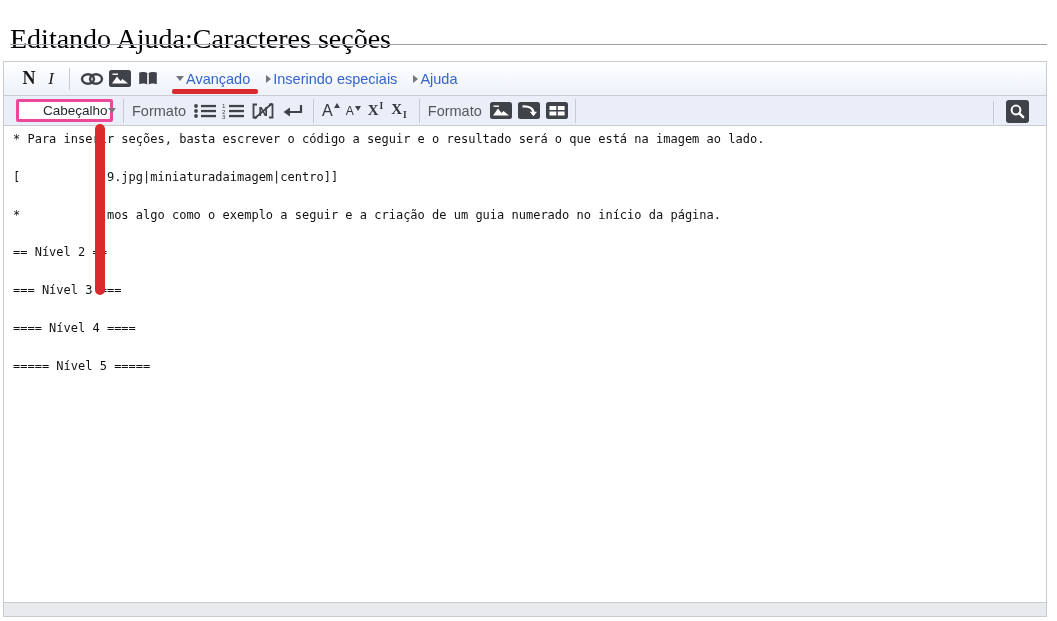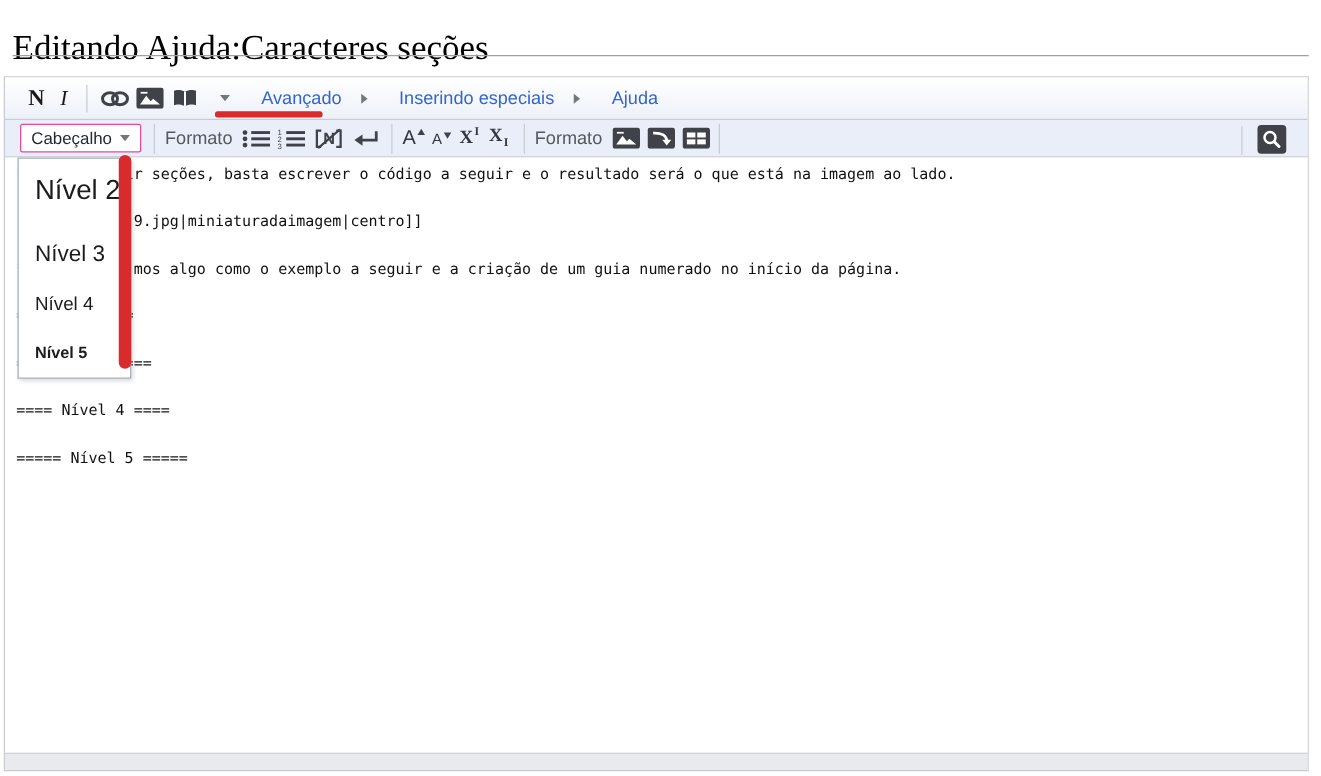--- a/index.html
+++ b/index.html
@@ -16,31 +16,31 @@
   
   #tb-row1{height:33px;border-bottom:1px solid #c8ccd1;display:flex;align-items:center;
     background:linear-gradient(#ffffff,#edf1f9);}
   .tb-btn{display:flex;align-items:center;justify-content:center;cursor:pointer;}
   #btn-bold{margin-left:13px;width:24px;font-family:"Liberation Serif",serif;font-weight:bold;
     font-size:18px;color:#1a1a1a;}
   #btn-italic{width:20px;font-family:"Liberation Serif",serif;font-style:italic;font-size:17px;color:#1a1a1a;}
   .vsep{width:1px;height:22px;background:#c8ccd1;margin:0 8px;}
   .icon24{width:22px;height:24px;margin:0 3px;display:flex;align-items:center;justify-content:center;}
   .sec-toggle{display:flex;align-items:center;cursor:pointer;}
-  .sec-label{color:#3366cc;font-size:14.5px;margin-left:25px;}
+  .sec-label{color:#3366cc;font-size:14.5px;margin-left:2px;}
   .tri-down{width:0;height:0;border-left:4.5px solid transparent;border-right:4.5px solid transparent;
     border-top:5.5px solid #72777d;}
   .tri-right{width:0;height:0;border-top:4.5px solid transparent;border-bottom:4.5px solid transparent;
     border-left:5.5px solid #72777d;}
 
   
   #tb-row2{height:29px;border-bottom:1px solid #c8ccd1;background:#e9eef8;display:flex;align-items:center;}
-  #heading-btn{margin-left:12px;width:97px;height:23px;background:#fff;border:1px solid #ec4899;
+  #heading-btn{margin-left:12px;width:97px;height:23px;background:#fff;border:3px solid #ec4899;
     border-radius:2px;display:flex;align-items:center;justify-content:space-between;
-    padding:0 8px;box-sizing:border-box;cursor:pointer;}
+    padding:0 24px;box-sizing:border-box;cursor:pointer;}
   #heading-btn span{font-size:13.5px;color:#24292e;}
   .grp-label{font-size:14.5px;color:#54595d;margin-left:8px;}
   .vsep2{width:1px;height:24px;background:#c8ccd1;margin-left:10px;}
   .a-wrap{position:relative;margin:0 3px;display:flex;align-items:flex-start;cursor:pointer;}
   .a-big{font-size:16px;color:#33373d;}
   .a-small{font-size:12px;color:#33373d;}
   .tri-up-sm{width:0;height:0;border-left:3.5px solid transparent;border-right:3.5px solid transparent;
     border-bottom:5px solid #3f4248;margin-top:1px;margin-left:1px;}
   .tri-dn-sm{width:0;height:0;border-left:3.5px solid transparent;border-right:3.5px solid transparent;
     border-top:5px solid #3f4248;margin-top:2px;margin-left:1px;}
@@ -258,23 +258,17 @@
 
 === Nível 3 ===
 
 ==== Nível 4 ====
 
 ===== Nível 5 =====</pre>
   </div>
 
   <div id="bottom-strip"></div>
 
-  <div id="heading-menu">
-    <div id="dd-n2" class="dd-item">Nível 2</div>
-    <div id="dd-n3" class="dd-item">Nível 3</div>
-    <div id="dd-n4" class="dd-item">Nível 4</div>
-    <div id="dd-n5" class="dd-item">Nível 5</div>
-  </div>
 
   <div id="red-underline"></div>
   <div id="red-bar"></div>
 
 </div>
 
 </body></html>

